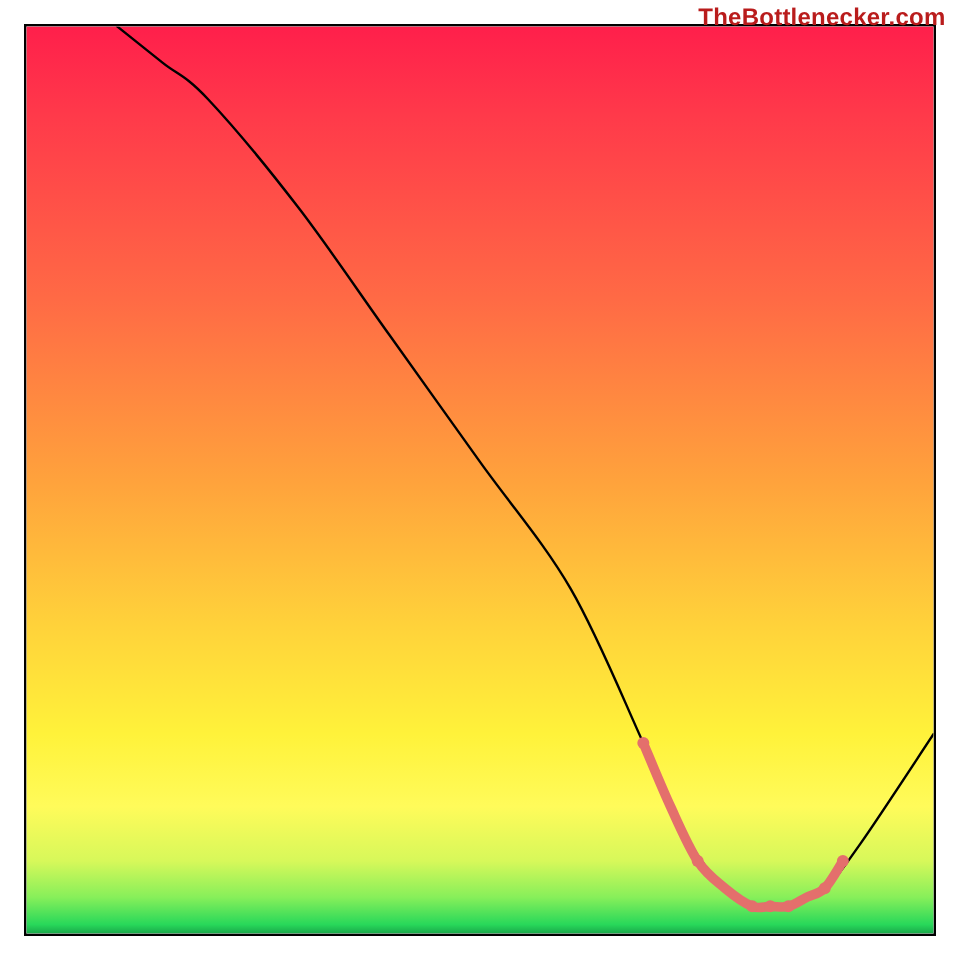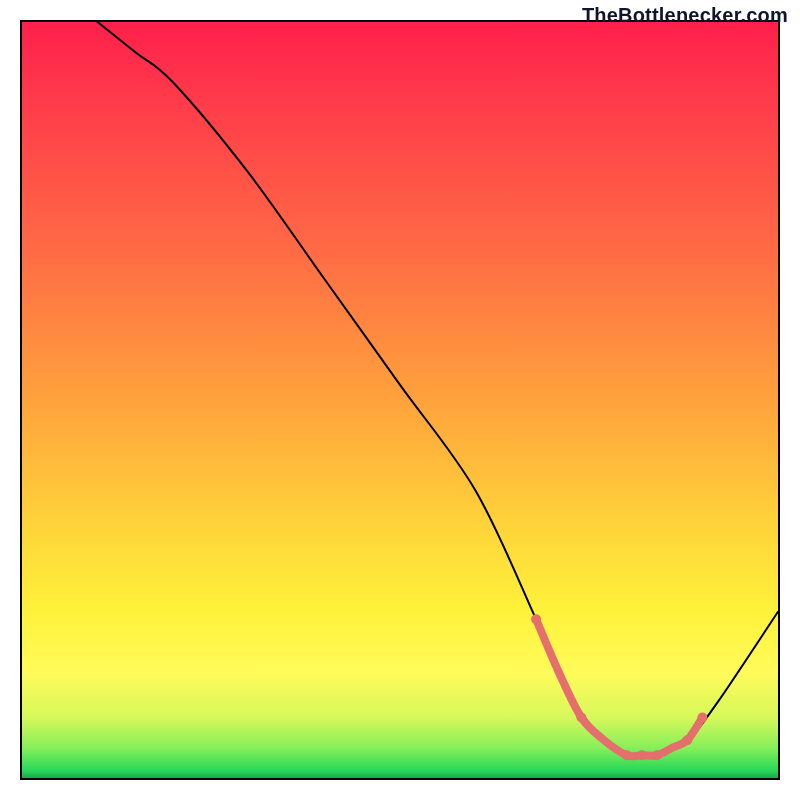--- a/index.html
+++ b/index.html
@@ -13,21 +13,21 @@
   }
   #stage {
     position: relative;
     width: 800px;
     height: 800px;
   }
   #watermark {
     position: absolute;
     top: 4px;
     right: 12px;
-    color: #0f172a;
+    color: #b91c1c;
     font-size: 20px;
     font-weight: 600;
     letter-spacing: 0.2px;
     z-index: 10;
   }
   
   #plot-box {
     position: absolute;
     left: 20px;
     top: 20px;

